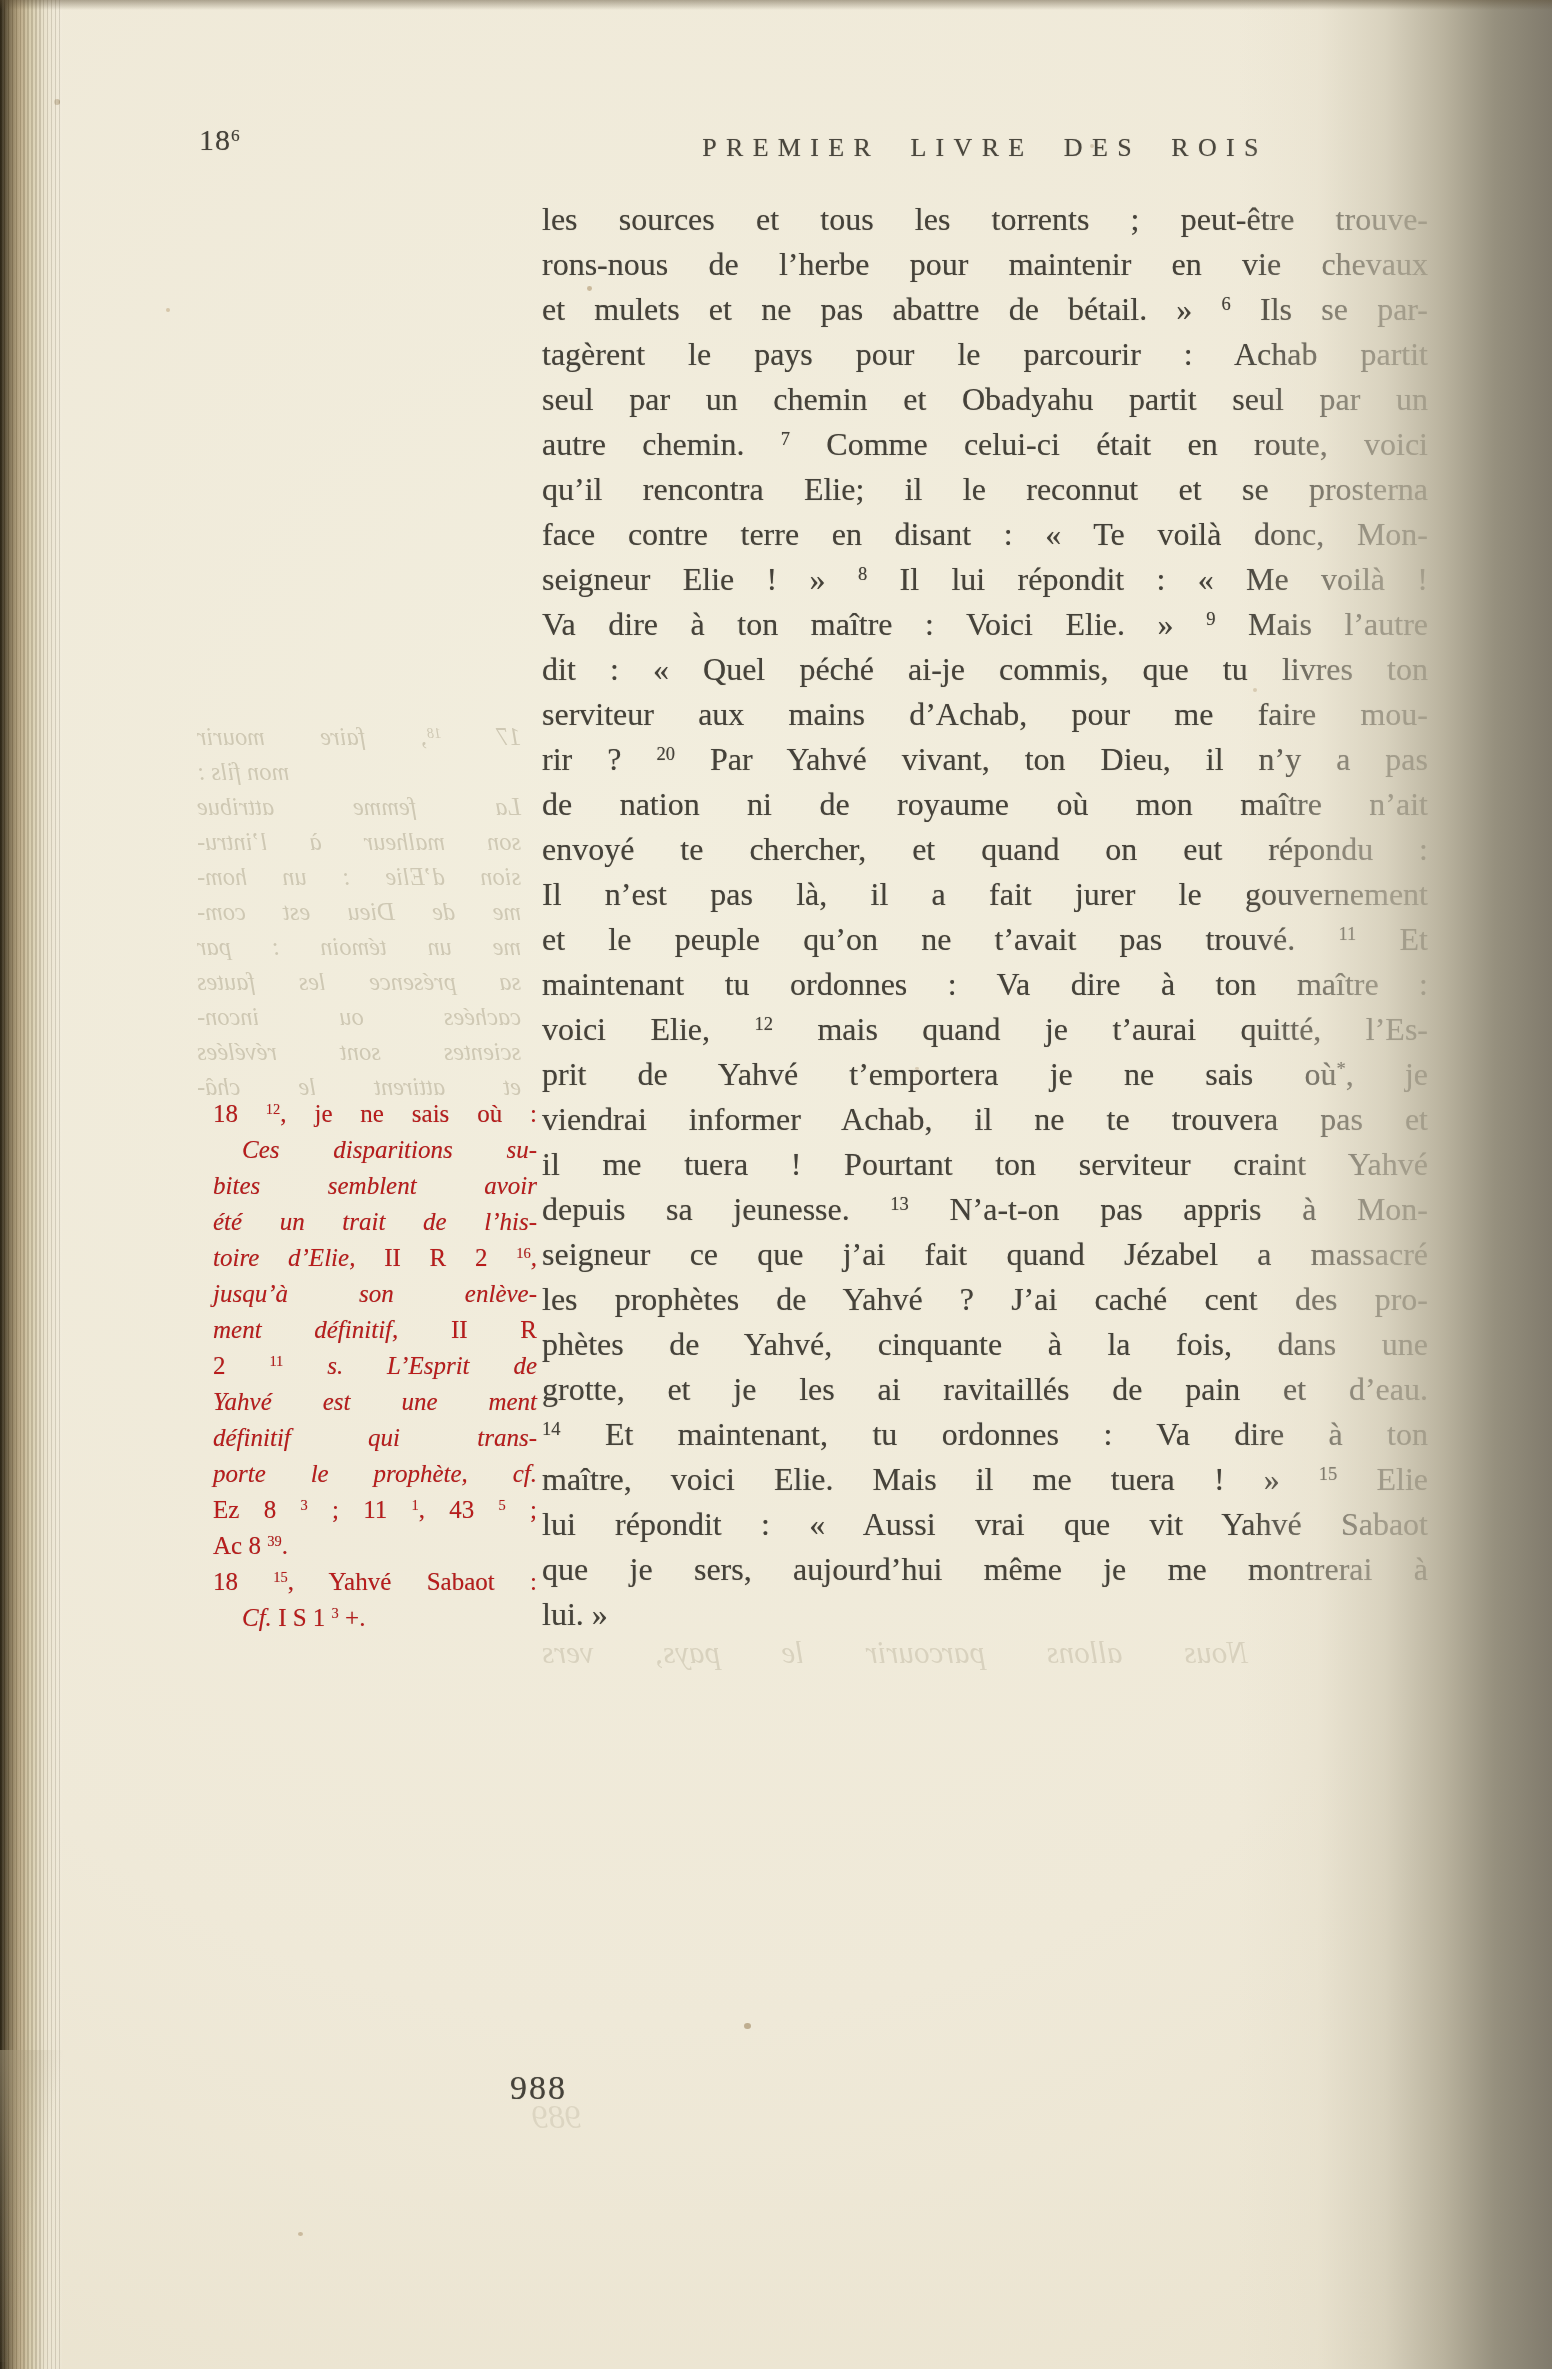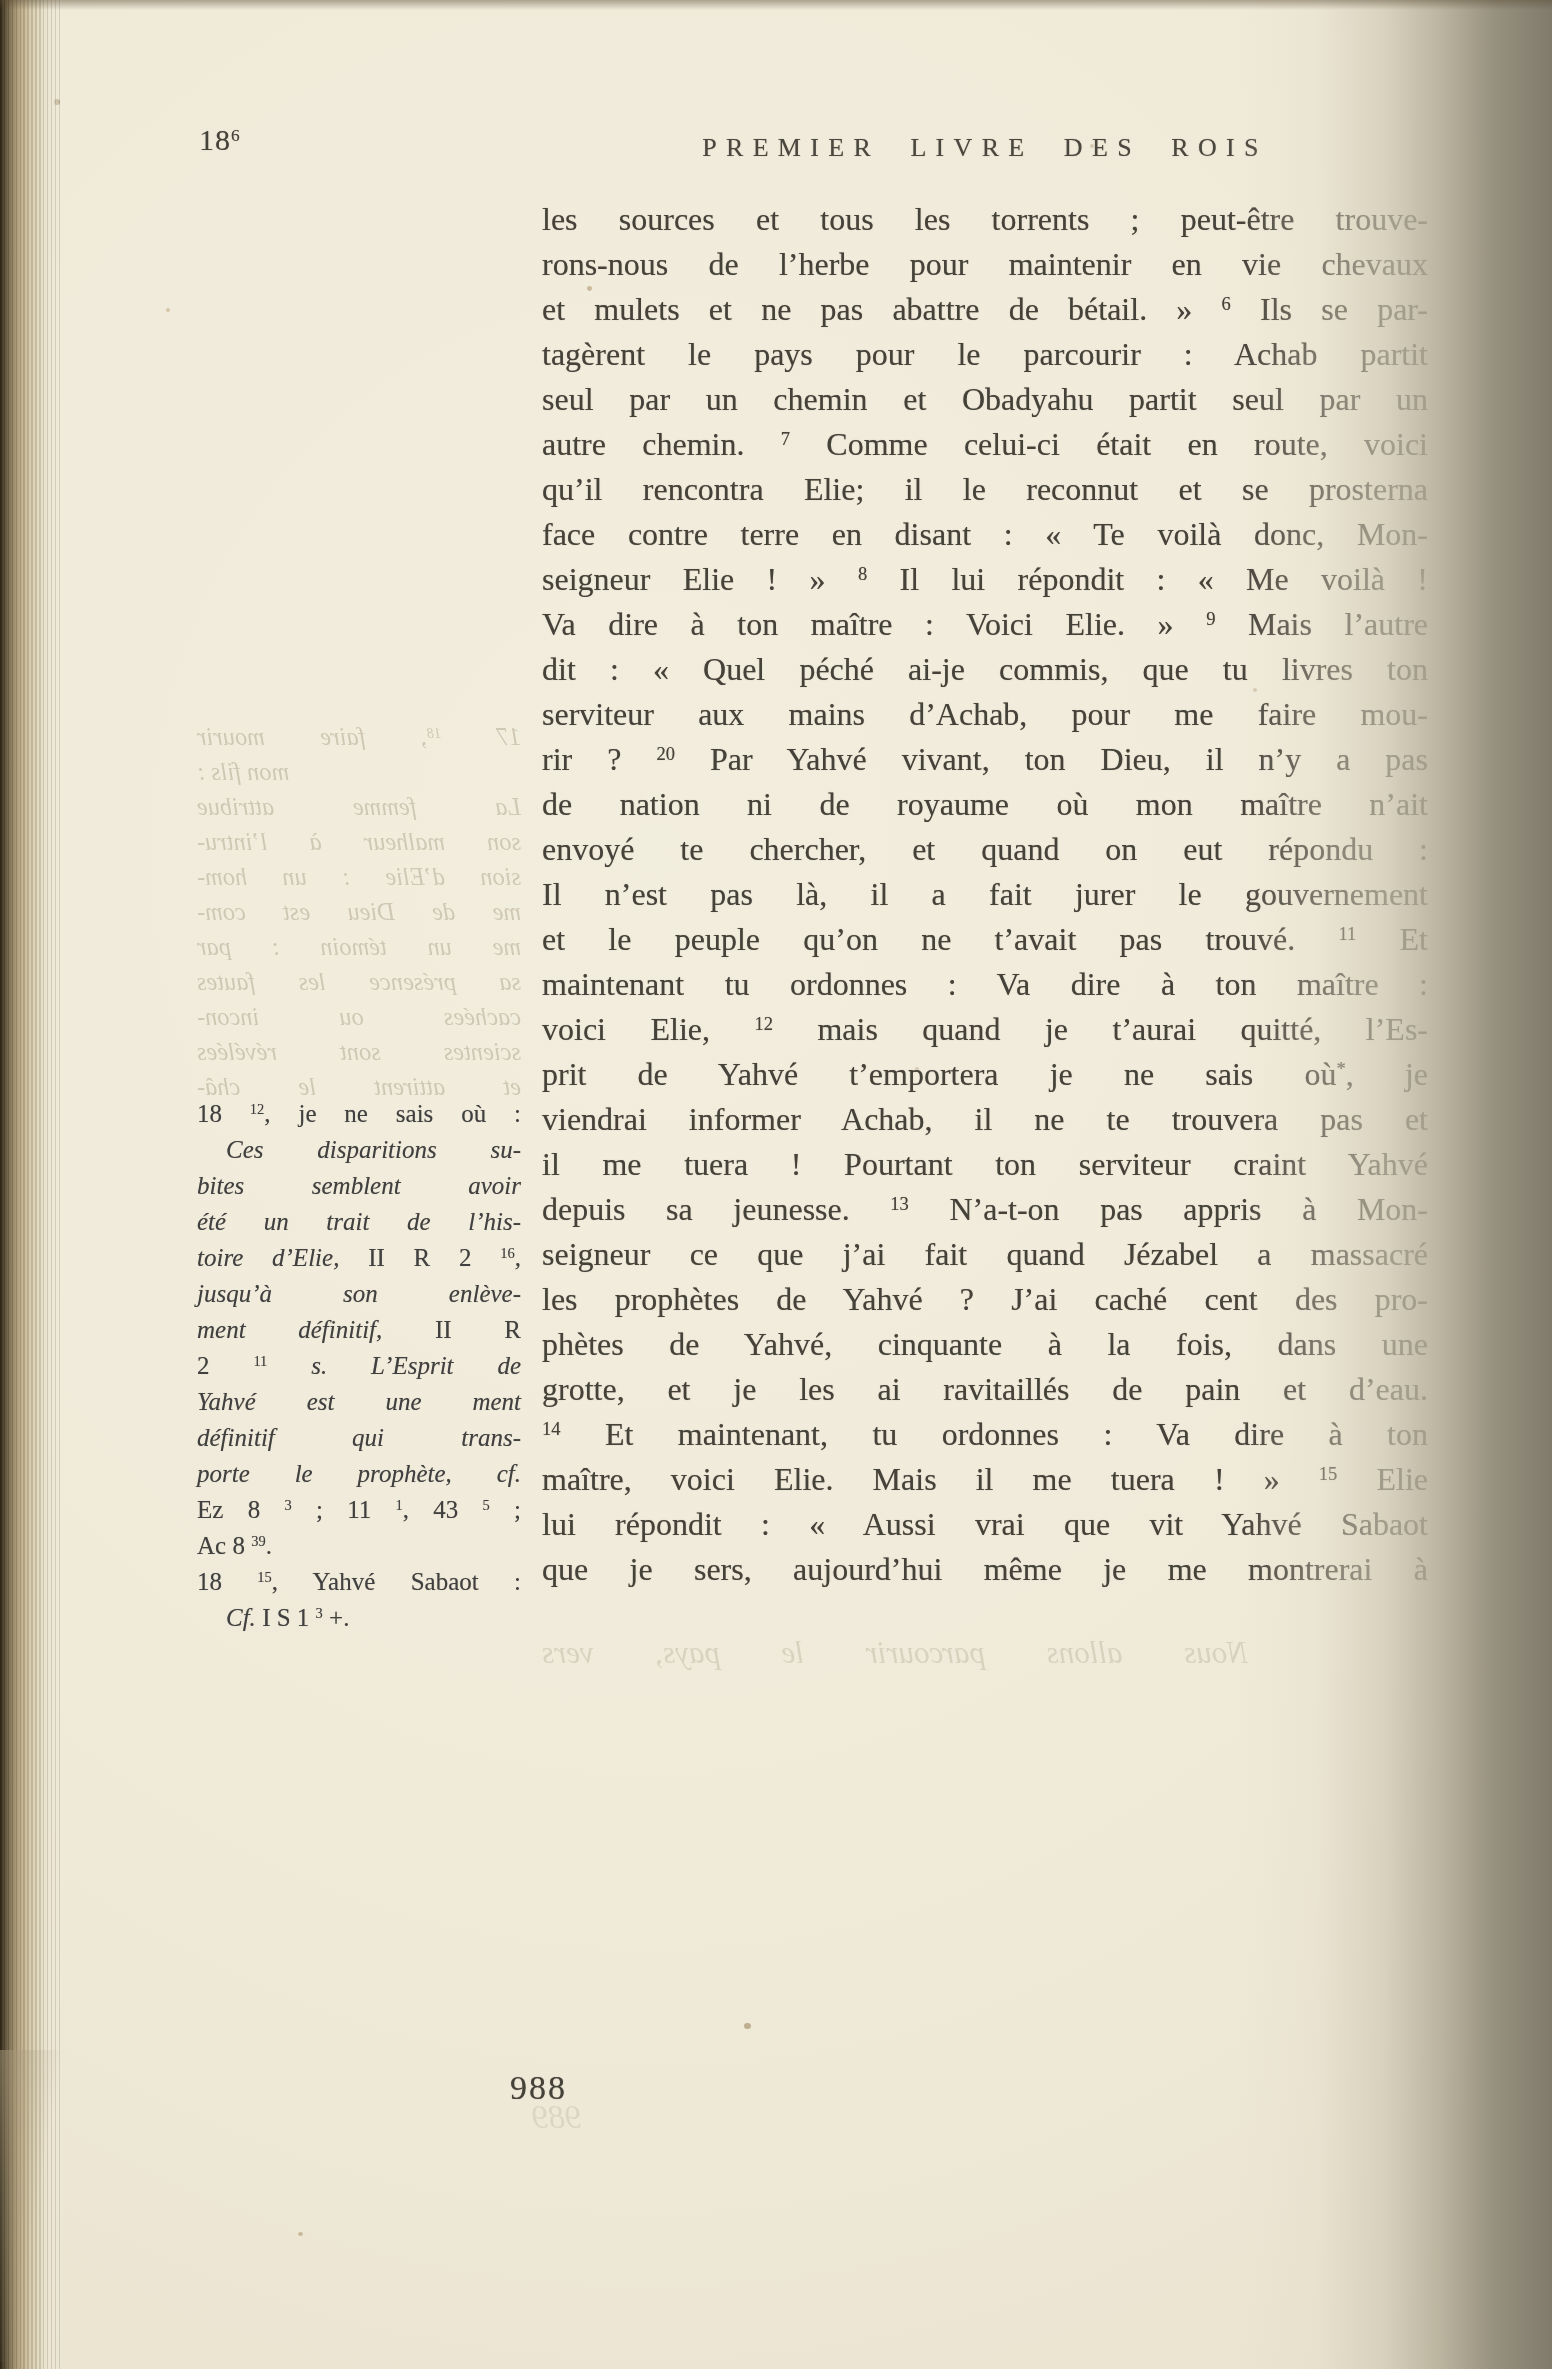--- a/index.html
+++ b/index.html
@@ -21,21 +21,21 @@
     font-size:26px;letter-spacing:9.3px;word-spacing:14.6px;color:#4a473e;
     text-shadow:0 0 1px rgba(70,64,52,0.45);
   }
 
   
   #body-col{position:absolute;left:542px;top:197px;width:886px;font-size:32px;line-height:45px;}
   .bline{text-align:justify;text-align-last:justify;-moz-text-align-last:justify;white-space:normal;}
   .bline.nojust{text-align-last:left;-moz-text-align-last:left;}
 
   
-  #margin-col{position:absolute;left:197px;top:1096px;width:324px;font-size:25px;line-height:36px;color:#404040;}
+  #margin-col{position:absolute;left:213px;top:1096px;width:324px;font-size:25px;line-height:36px;color:#b91c1c;}
   .mline{text-align:justify;text-align-last:justify;-moz-text-align-last:justify;text-shadow:0 0 0.7px rgba(80,74,62,0.45);}
   .mline.nojust{text-align-last:left;-moz-text-align-last:left;}
   .mline.it{font-style:italic;}
   .mline.ind{text-indent:29px;}
 
   
   .ghost{transform:scaleX(-1);font-style:italic;color:#b3ab93;opacity:0.55;filter:blur(0.6px);}
   #ghost-left{position:absolute;left:197px;top:719px;width:324px;font-size:24.4px;line-height:35px;}
   .gline{text-align:justify;text-align-last:justify;-moz-text-align-last:justify;}
   .gline.nojust{text-align-last:right;-moz-text-align-last:right;}
@@ -125,20 +125,21 @@
       <div class="bline">il me tuera ! Pourtant ton serviteur craint Yahvé</div>
       <div class="bline">depuis sa jeunesse. <sup>13</sup> N’a-t-on pas appris à Mon-</div>
       <div class="bline">seigneur ce que j’ai fait quand Jézabel a massacré</div>
       <div class="bline">les prophètes de Yahvé ? J’ai caché cent des pro-</div>
       <div class="bline">phètes de Yahvé, cinquante à la fois, dans une</div>
       <div class="bline">grotte, et je les ai ravitaillés de pain et d’eau.</div>
       <div class="bline"><sup>14</sup> Et maintenant, tu ordonnes : Va dire à ton</div>
       <div class="bline">maître, voici Elie. Mais il me tuera ! » <sup>15</sup> Elie</div>
       <div class="bline">lui répondit : « Aussi vrai que vit Yahvé Sabaot</div>
       <div class="bline">que je sers, aujourd’hui même je me montrerai à</div>
+      <div class="bline nojust">lui. »</div>
     </div>
 
   <div id="margin-col">
       <div class="mline">18 <sup>12</sup>, je ne sais où :</div>
       <div class="mline it ind">Ces disparitions su-</div>
       <div class="mline it">bites semblent avoir</div>
       <div class="mline it">été un trait de l’his-</div>
       <div class="mline it">toire d’Elie, <span class="rm">II R 2 <sup>16</sup></span>,</div>
       <div class="mline it">jusqu’à son enlève-</div>
       <div class="mline it">ment définitif, <span class="rm">II R</span></div>

